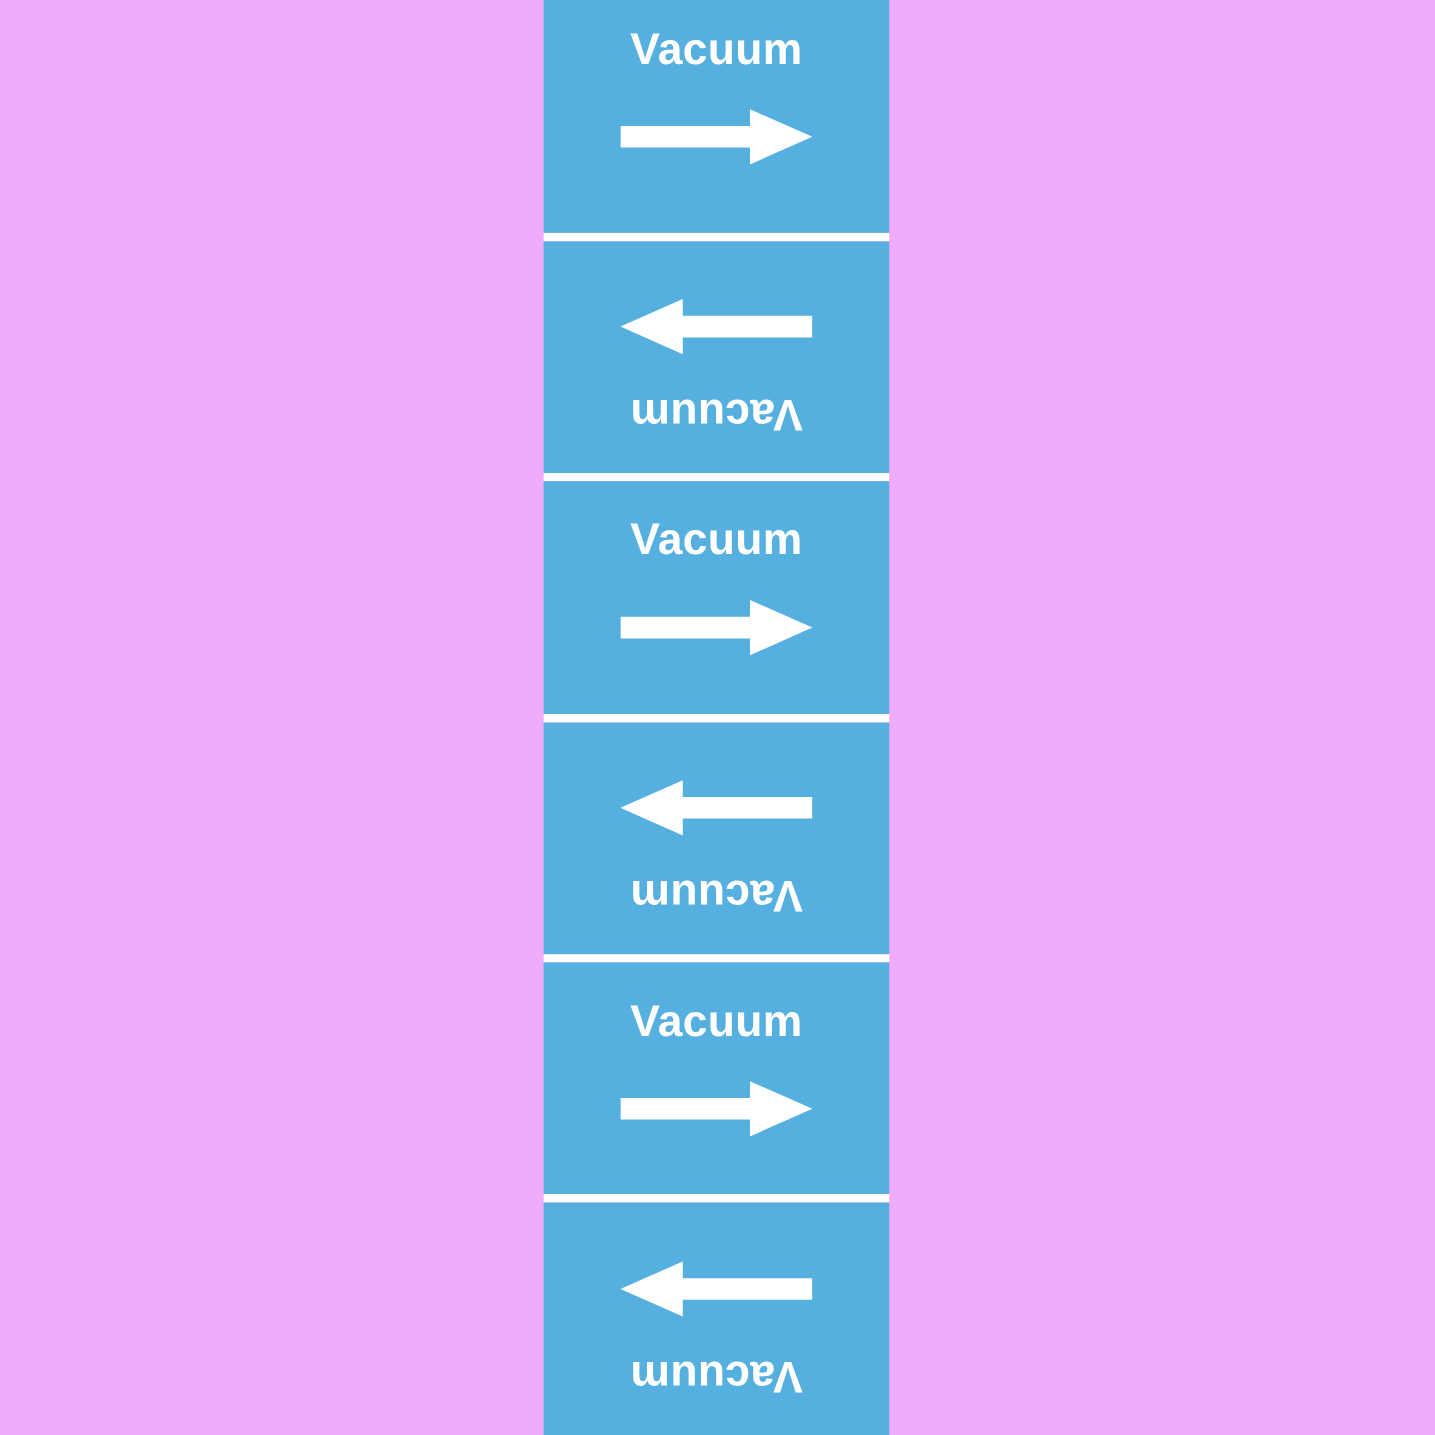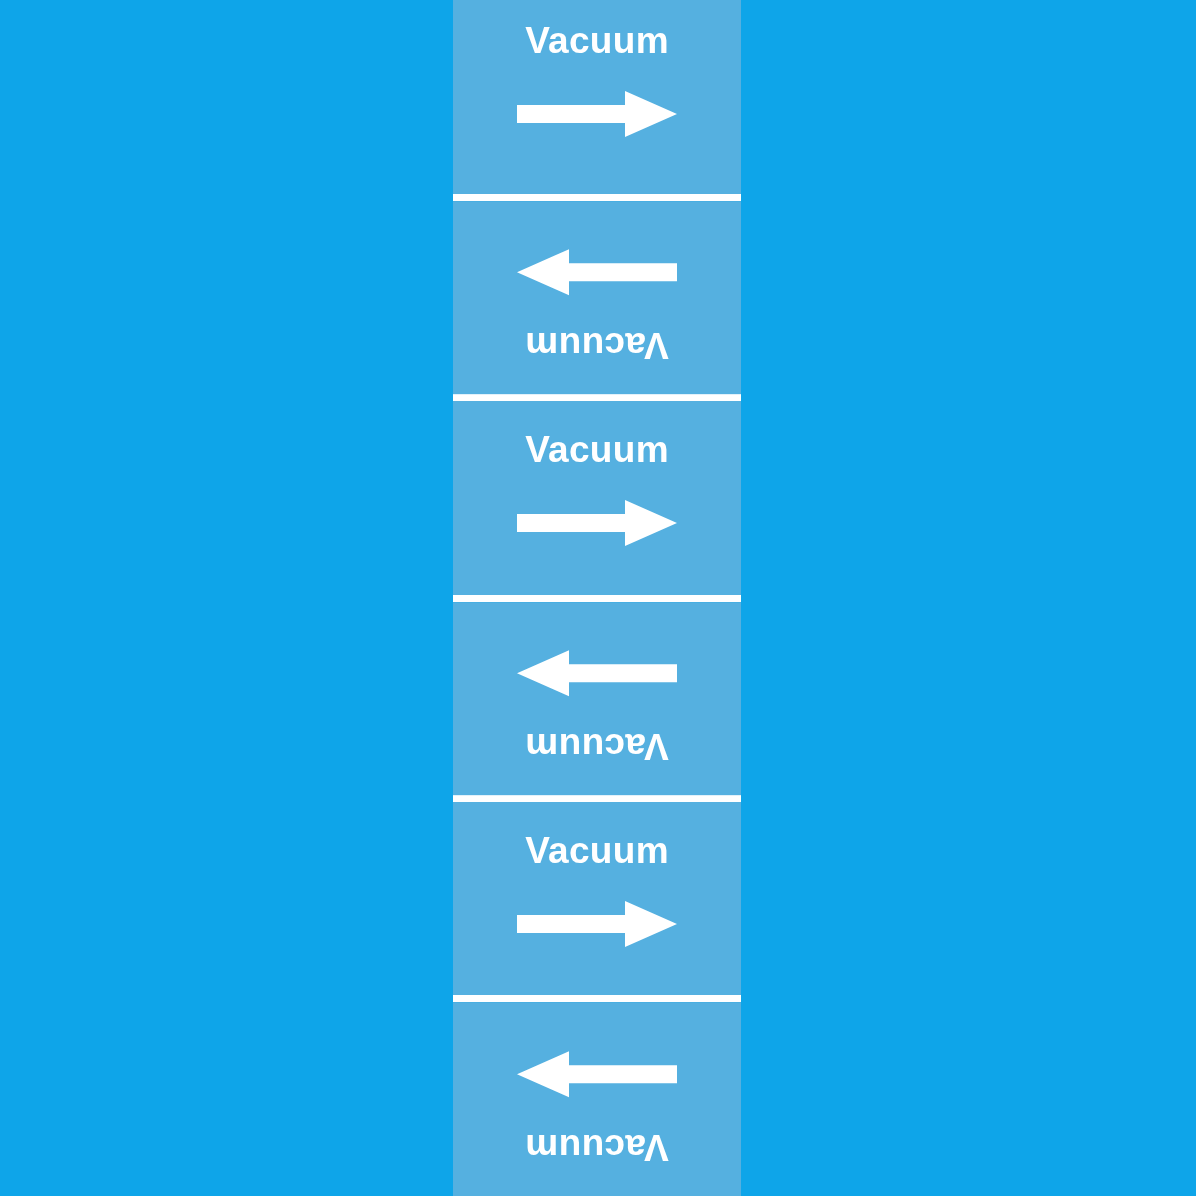--- a/index.html
+++ b/index.html
@@ -10,21 +10,21 @@
   body {
     width: 1196px;
     height: 1196px;
     font-family: "Liberation Sans", sans-serif;
     overflow: hidden;
   }
   .sheet {
     position: relative;
     width: 1196px;
     height: 1196px;
-    background: #0ea5e9;
+    background: #f0abfc;
   }
   .label-column {
     position: absolute;
     left: 453px;
     top: 0;
     width: 288px;
     height: 1196px;
     display: flex;
     flex-direction: column;
   }

